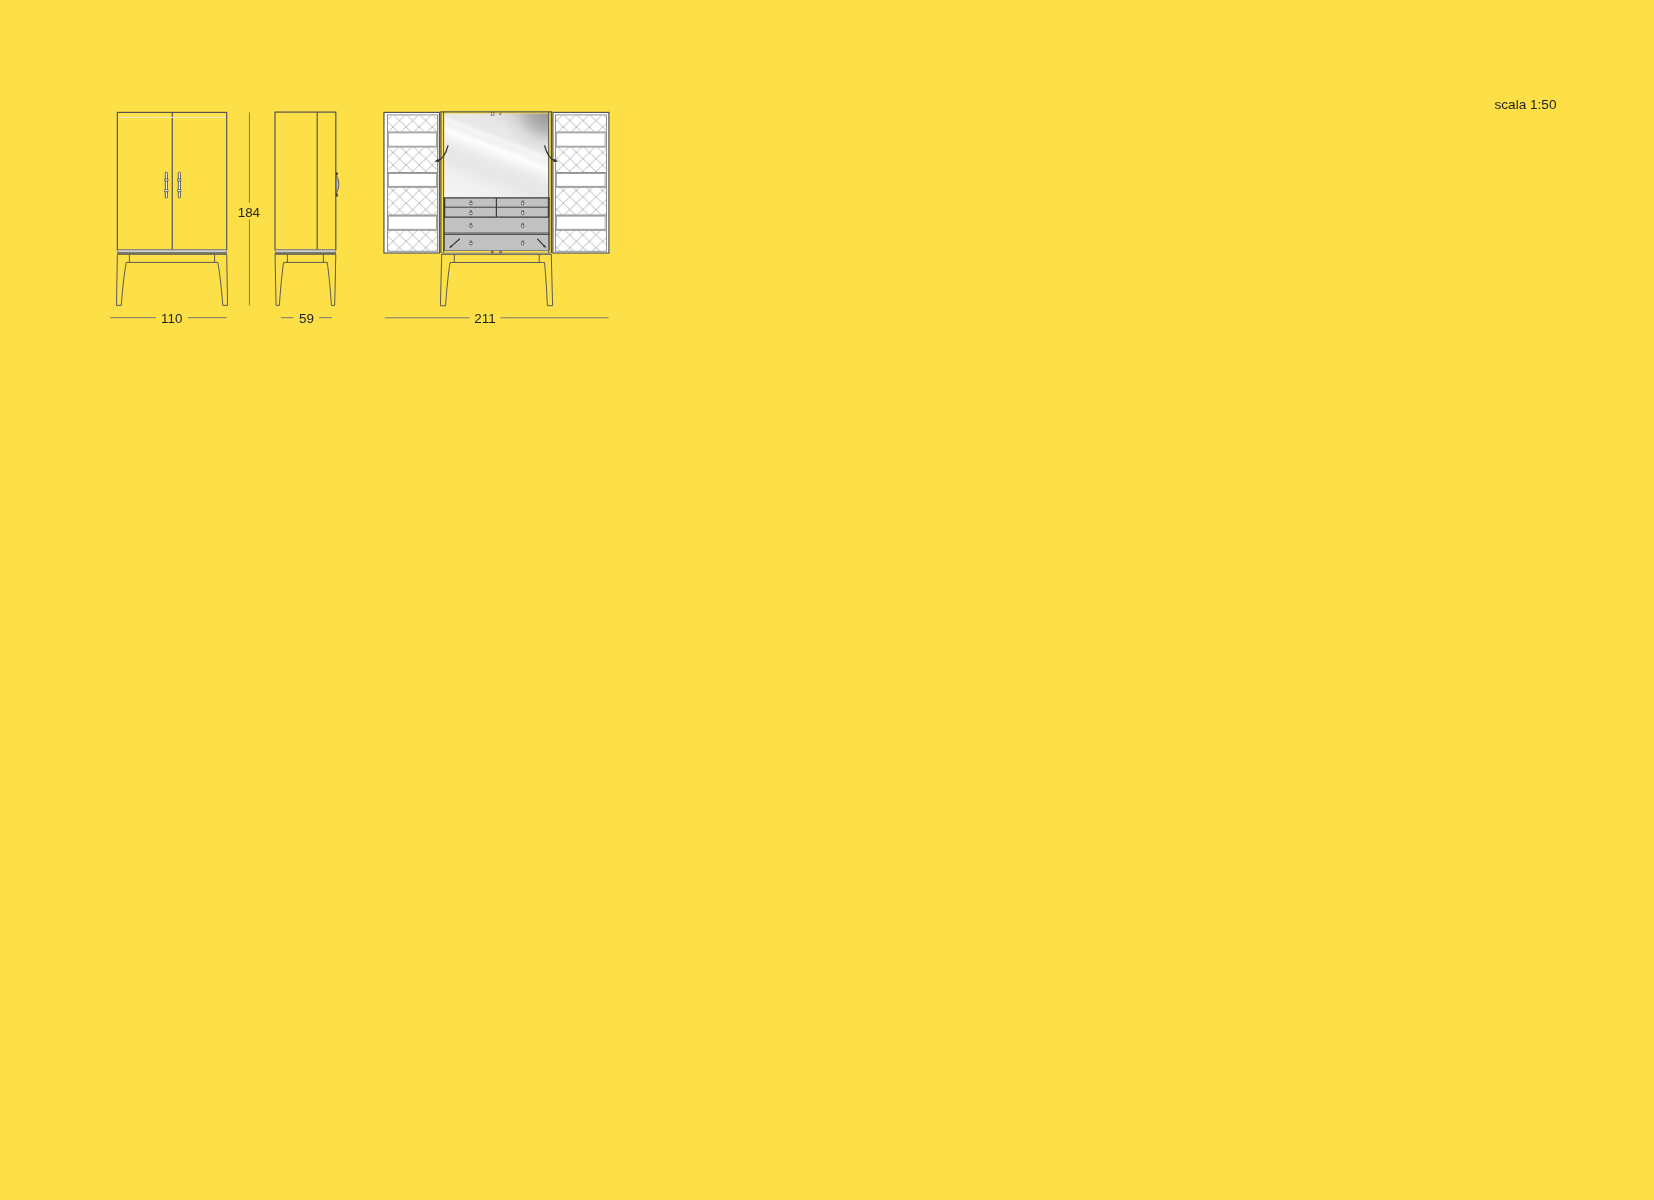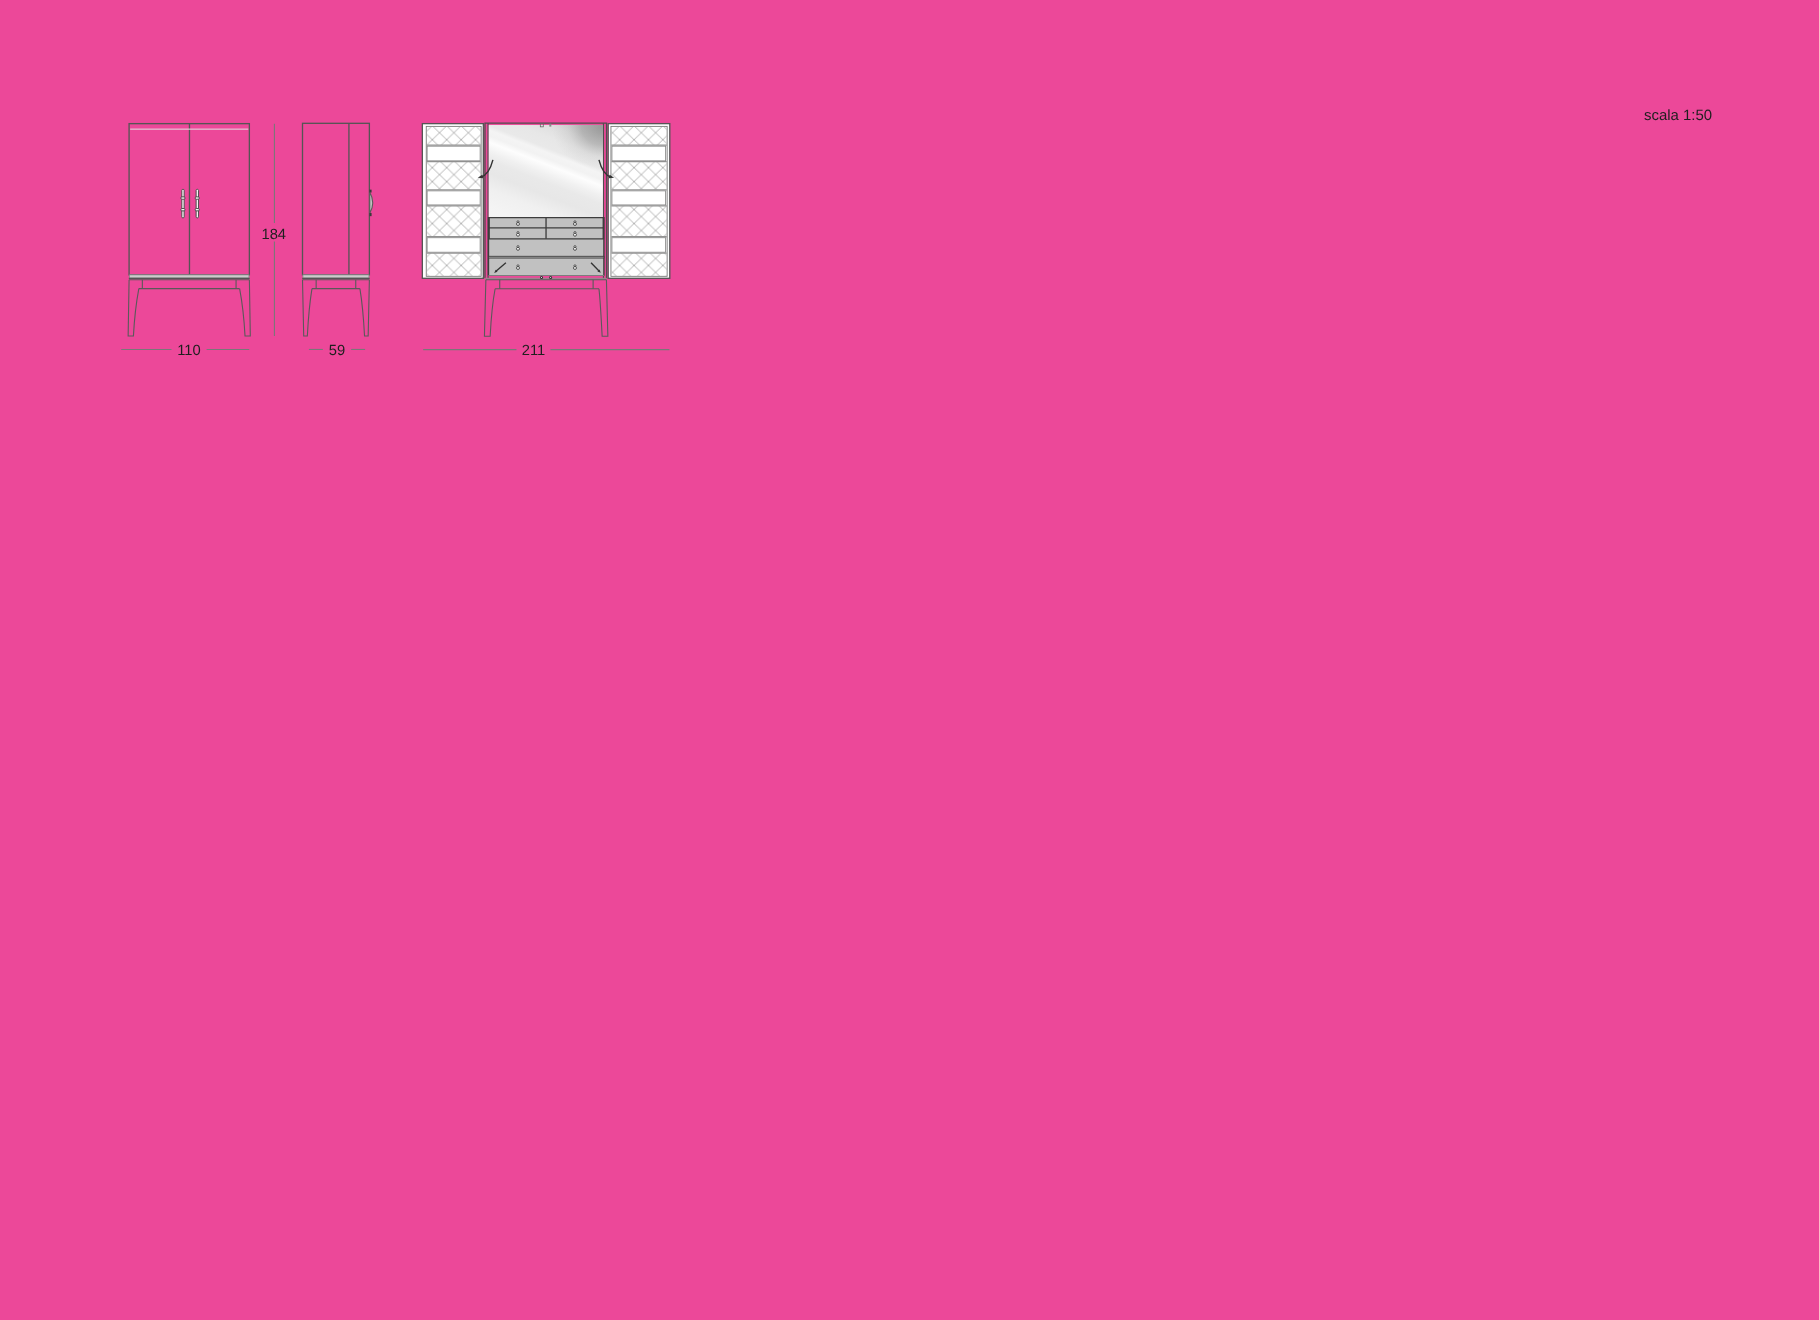--- a/index.html
+++ b/index.html
@@ -1,16 +1,16 @@
 <!DOCTYPE html>
 <html><head>
 <meta charset="utf-8">
 <style>
   html,body{margin:0;padding:0;background:#ffffff;}
-  .page{position:relative;width:1654px;height:1200px;background:#ec4899;overflow:hidden;
+  .page{position:relative;width:1654px;height:1200px;background:#fde047;overflow:hidden;
         font-family:"Liberation Sans", sans-serif;}
   svg{position:absolute;left:0;top:0;}
   text{font-family:"Liberation Sans", sans-serif;fill:#1f1f1f;}
 </style>
 </head>
 <body>
 <div class="page">
 <svg width="1654" height="1200" viewBox="0 0 1654 1200">
 <defs>
   <pattern id="quilt" width="13.1" height="12.7" patternUnits="userSpaceOnUse">

